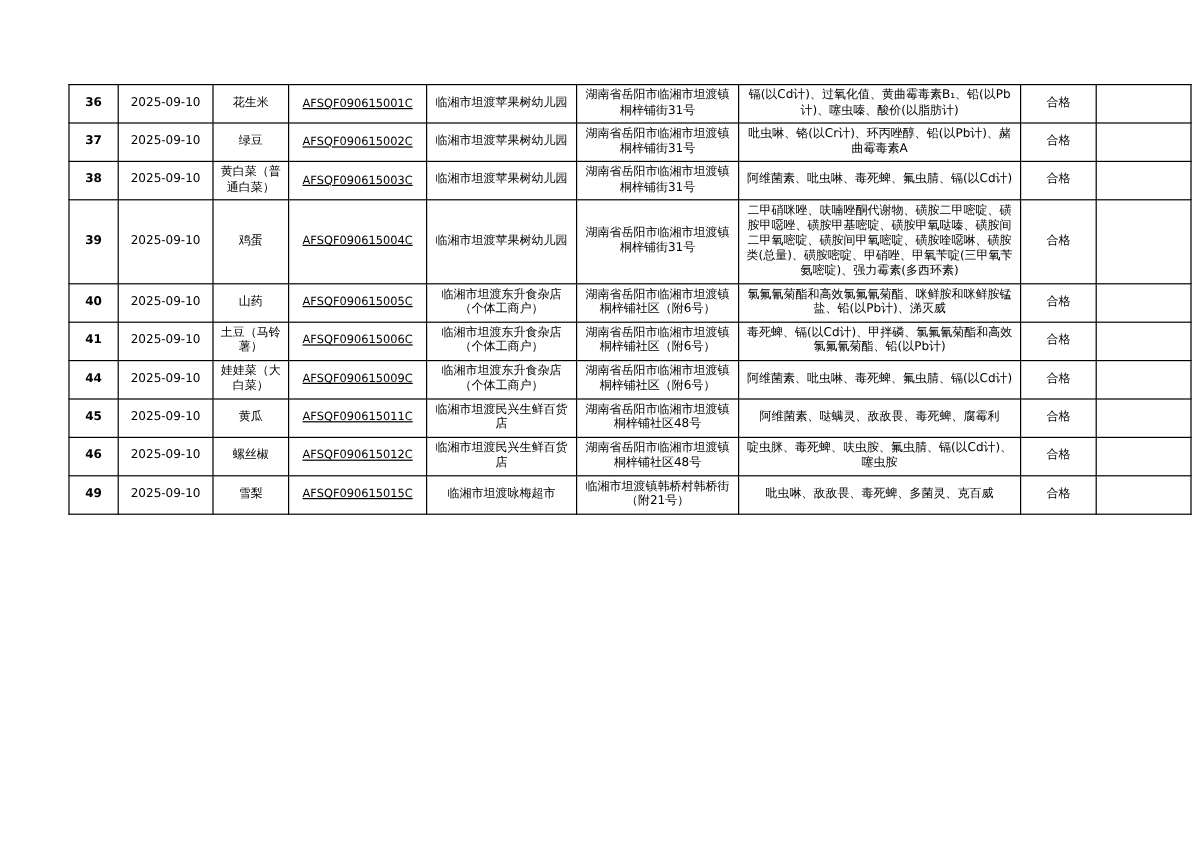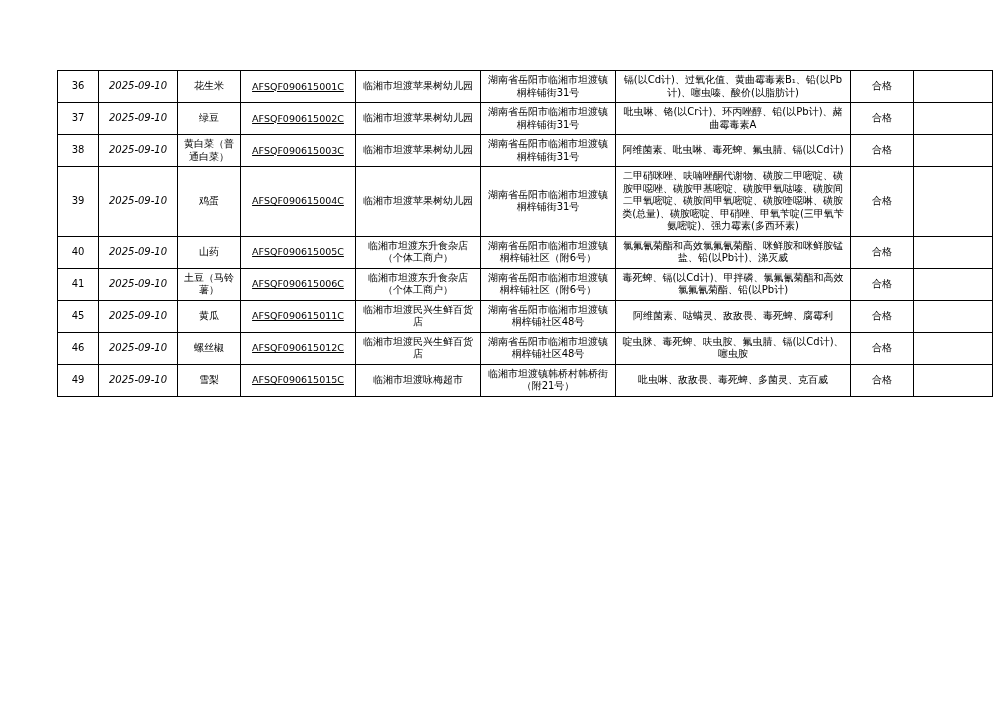--- a/index.html
+++ b/index.html
@@ -34,22 +34,22 @@
     line-height: 1.25;
   }
   table.insp td {
     border: 1px solid #000000;
     padding: 3px 3px;
     vertical-align: middle;
     text-align: center;
     word-break: break-all;
     font-family: "DejaVu Sans", "Liberation Sans", sans-serif;
   }
-  td.c-idx   { width: 34px; }
-  td.c-date  { width: 72px; white-space: nowrap; font-style: italic; }
+  td.c-idx   { width: 34px; font-weight: bold; }
+  td.c-date  { width: 72px; white-space: nowrap; }
   td.c-name  { width: 56px; }
   td.c-code  { width: 108px; white-space: nowrap; font-size: 9.5px; text-decoration: underline;}
   td.c-place { width: 118px; text-align: left; }
   td.c-addr  { width: 128px; text-align: left; }
   td.c-items { width: 228px; text-align: left; }
   td.c-res   { width: 56px; }
   td.c-note  { width: 72px; }
   .ctr { text-align: center !important; }
 </style>
 </head>
@@ -127,20 +127,31 @@
           <td class="c-code">AFSQF090615006C</td>
           <td class="c-place">临湘市坦渡东升食杂店（个体工商户）</td>
           <td class="c-addr">湖南省岳阳市临湘市坦渡镇桐梓铺社区（附6号）</td>
           <td class="c-items">毒死蜱、镉(以Cd计)、甲拌磷、氯氟氰菊酯和高效氯氟氰菊酯、铅(以Pb计)</td>
           <td class="c-res">合格</td>
           <td class="c-note"></td>
         </tr>
 
 
 
+        <tr>
+          <td class="c-idx">44</td>
+          <td class="c-date">2025-09-10</td>
+          <td class="c-name">娃娃菜（大白菜）</td>
+          <td class="c-code">AFSQF090615009C</td>
+          <td class="c-place">临湘市坦渡东升食杂店（个体工商户）</td>
+          <td class="c-addr">湖南省岳阳市临湘市坦渡镇桐梓铺社区（附6号）</td>
+          <td class="c-items">阿维菌素、吡虫啉、毒死蜱、氟虫腈、镉(以Cd计)</td>
+          <td class="c-res">合格</td>
+          <td class="c-note"></td>
+        </tr>
 
         <tr>
           <td class="c-idx">45</td>
           <td class="c-date">2025-09-10</td>
           <td class="c-name">黄瓜</td>
           <td class="c-code">AFSQF090615011C</td>
           <td class="c-place">临湘市坦渡民兴生鲜百货店</td>
           <td class="c-addr">湖南省岳阳市临湘市坦渡镇桐梓铺社区48号</td>
           <td class="c-items">阿维菌素、哒螨灵、敌敌畏、毒死蜱、腐霉利</td>
           <td class="c-res">合格</td>

